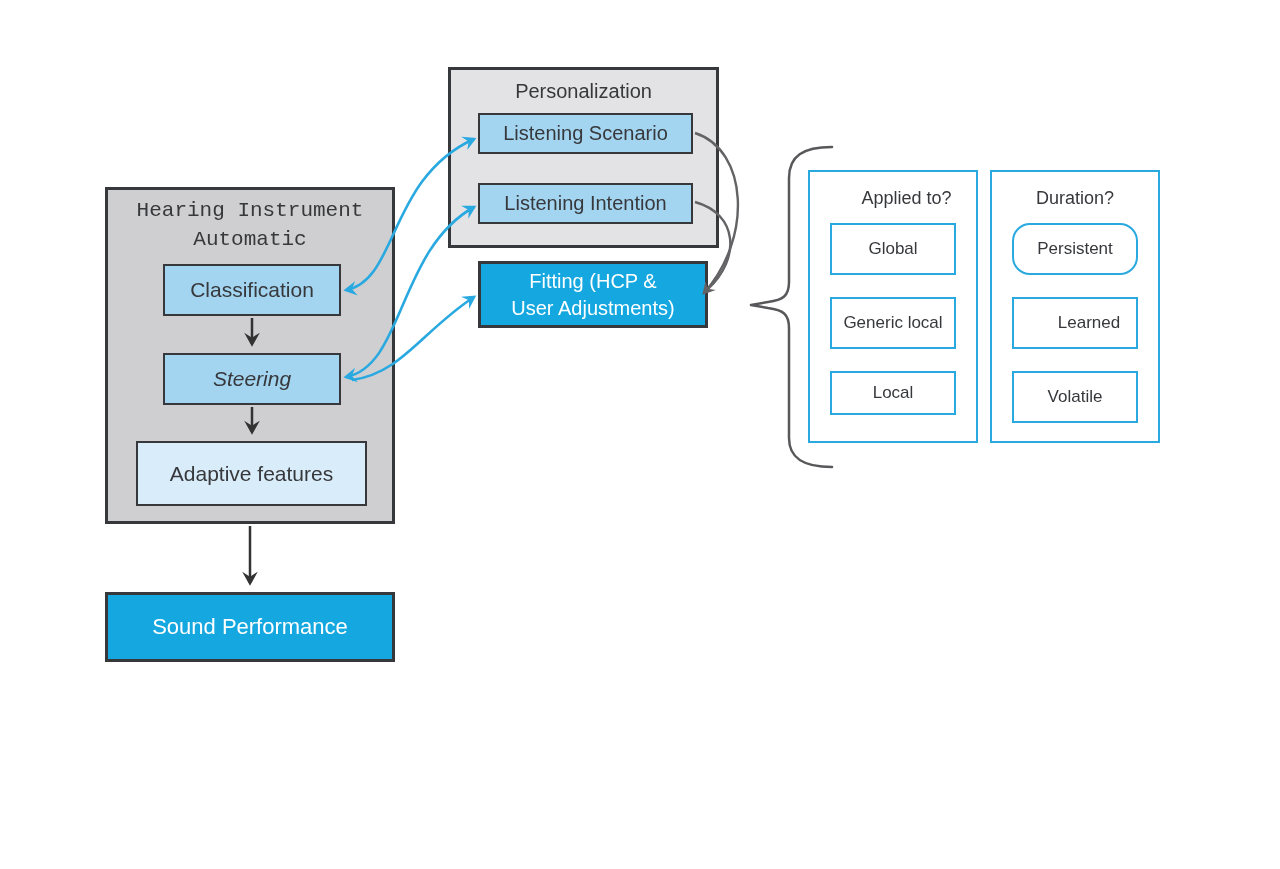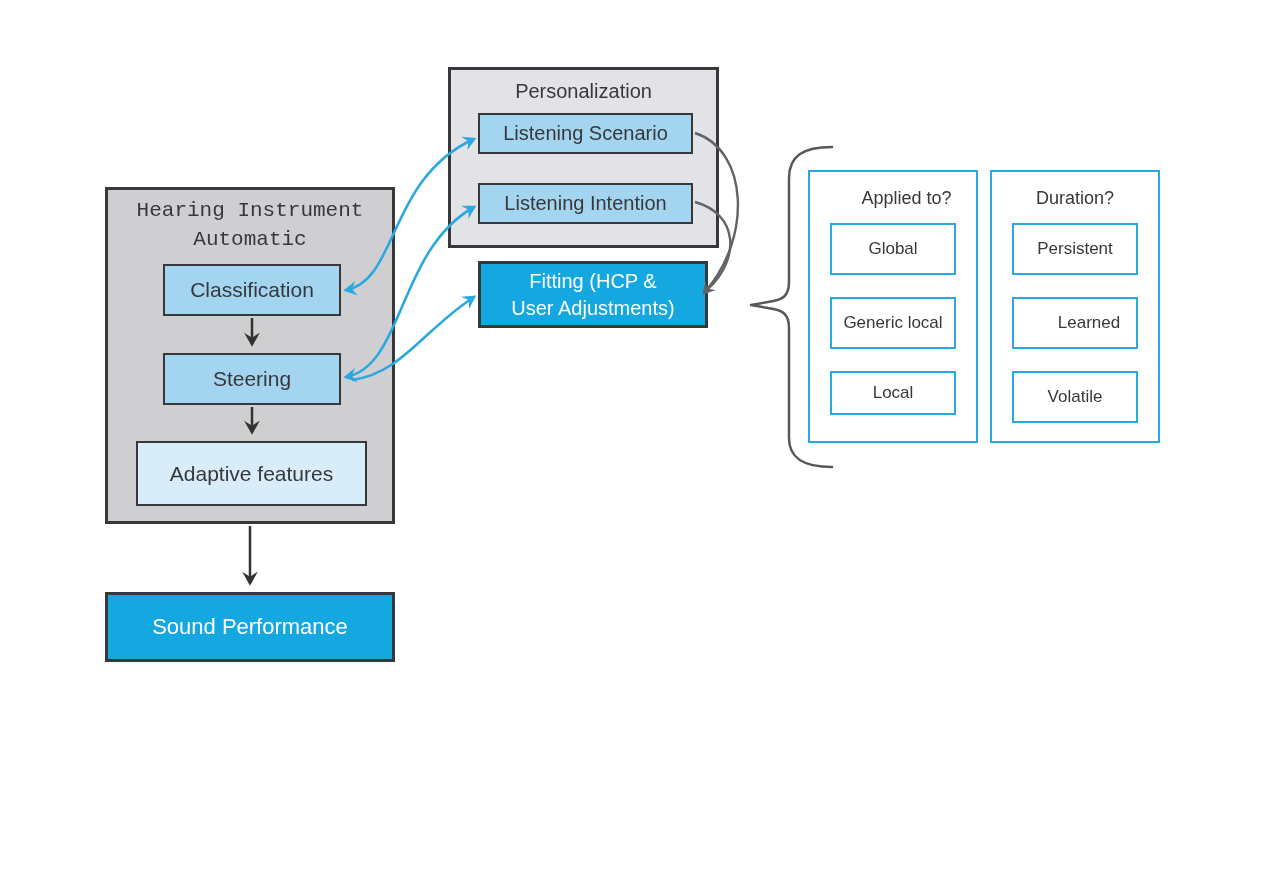--- a/index.html
+++ b/index.html
@@ -85,21 +85,21 @@
 
   <div class="abs hi-title" style="left:115px; top:197px; width:270px;font-family:Liberation Mono, monospace;">
     <span>Hearing Instrument</span><br>
     <span>Automatic</span>
   </div>
 
   <div class="abs flexc node-blue" style="left:163px; top:264px; width:178px; height:52px;">
     <span>Classification</span>
   </div>
 
-  <div class="abs flexc node-blue" style="left:163px; top:353px; width:178px; height:52px;">
+  <div class="abs flexc node-blue" style="left:163px; top:353px; width:178px; height:52px;font-style:italic;">
     <span>Steering</span>
   </div>
 
   <div class="abs flexc node-pale" style="left:136px; top:441px; width:231px; height:65px;">
     <span>Adaptive features</span>
   </div>
 
   <div class="abs flexc node-cyan" style="left:105px; top:592px; width:290px; height:70px; font-size:22px;">
     <span>Sound Performance</span>
   </div>
@@ -134,21 +134,21 @@
     <span>Generic local</span>
   </div>
   <div class="abs flexc option-box" style="left:830px; top:371px; width:126px; height:44px;">
     <span>Local</span>
   </div>
 
   <div class="abs panel" style="left:990px; top:170px; width:170px; height:273px;"></div>
   <div class="abs panel-title" style="left:990px; top:188px; width:170px;">
     <span>Duration?</span>
   </div>
-  <div class="abs flexc option-box" style="left:1012px; top:223px; width:126px; height:52px;">
+  <div class="abs flexc option-box" style="left:1012px; top:223px; width:126px; height:52px;border-radius:18px;">
     <span>Persistent</span>
   </div>
   <div class="abs flexc option-box" style="left:1012px; top:297px; width:126px; height:52px;padding-left:28px;">
     <span>Learned</span>
   </div>
   <div class="abs flexc option-box" style="left:1012px; top:371px; width:126px; height:52px;">
     <span>Volatile</span>
   </div>
 
   <svg class="overlay" viewBox="0 0 1280 869">

